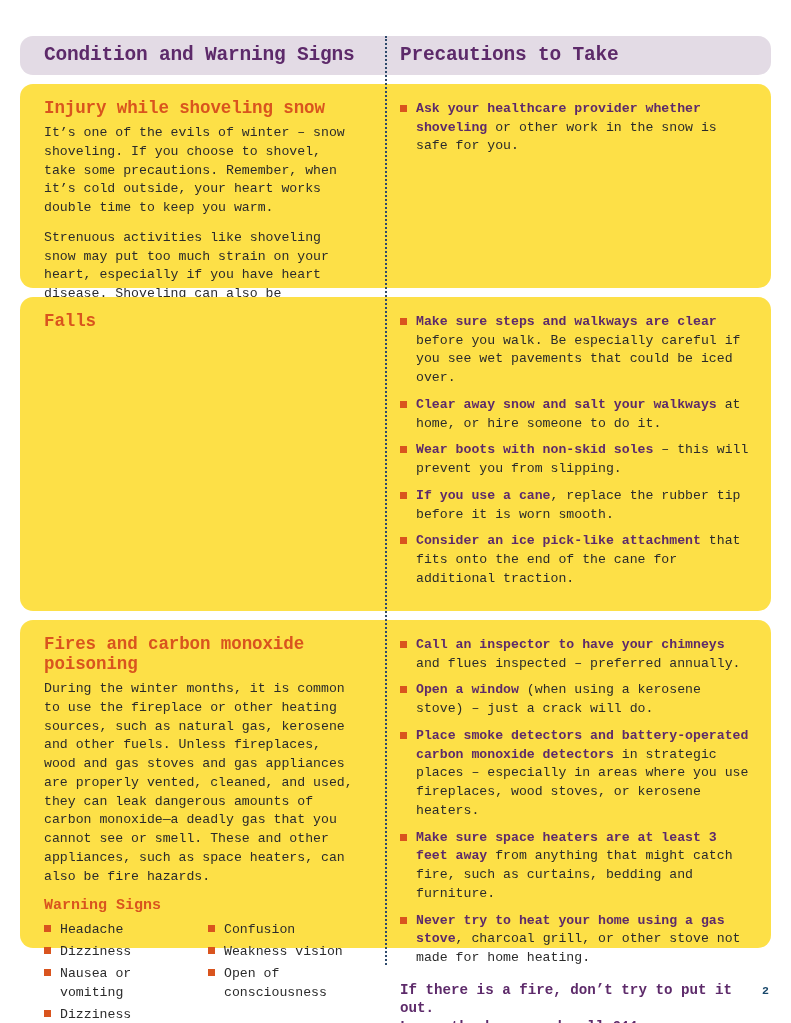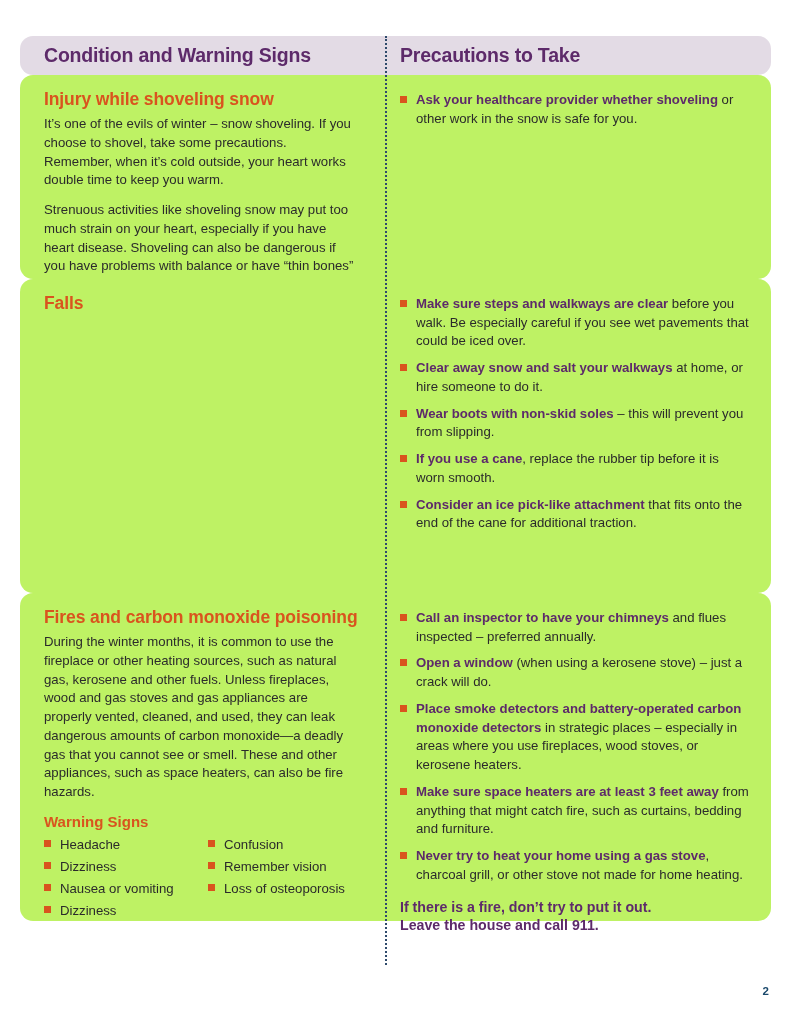--- a/index.html
+++ b/index.html
@@ -14,20 +14,21 @@
     position: relative;
     overflow: hidden;
   }
 
   .page {
     position: relative;
     width: 791px;
     height: 1023px;
     box-sizing: border-box;
     padding: 36px 20px 0 20px;
+    font-family: Liberation Mono, monospace;
   }
 
   
   .header-band {
     display: flex;
     background: #e3dbe5;
     border-radius: 13px;
     height: 39px;
     align-items: center;
     position: relative;
@@ -40,22 +41,23 @@
     letter-spacing: -0.2px;
     line-height: 1;
     white-space: nowrap;
   }
   .header-cell.left  { width: 360px; padding-left: 24px; box-sizing: border-box; }
   .header-cell.right { padding-left: 20px; }
 
   
   .card {
     display: flex;
-    background: #bef264;
+    background: #fde047;
     border-radius: 13px;
+    margin-top: 9px;
     position: relative;
     box-sizing: border-box;
   }
   .col-left {
     width: 360px;
     flex: 0 0 360px;
     box-sizing: border-box;
     padding: 14px 22px 16px 24px;
   }
   .col-right {
@@ -239,22 +241,22 @@
           <ul class="slist">
             <li>Headache</li>
             <li>Dizziness</li>
             <li>Nausea or vomiting</li>
             <li>Dizziness</li>
           </ul>
         </div>
         <div class="signs-col">
           <ul class="slist">
             <li>Confusion</li>
-            <li>Remember vision</li>
-            <li>Loss of osteoporosis</li>
+            <li>Weakness vision</li>
+            <li>Open of consciousness</li>
           </ul>
         </div>
       </div>
 
     </div>
 
     <div class="col-right">
       <ul class="blist">
         <li>
           <span class="lead">Call an inspector to have your chimneys</span><span> and flues inspected – preferred annually.</span>

